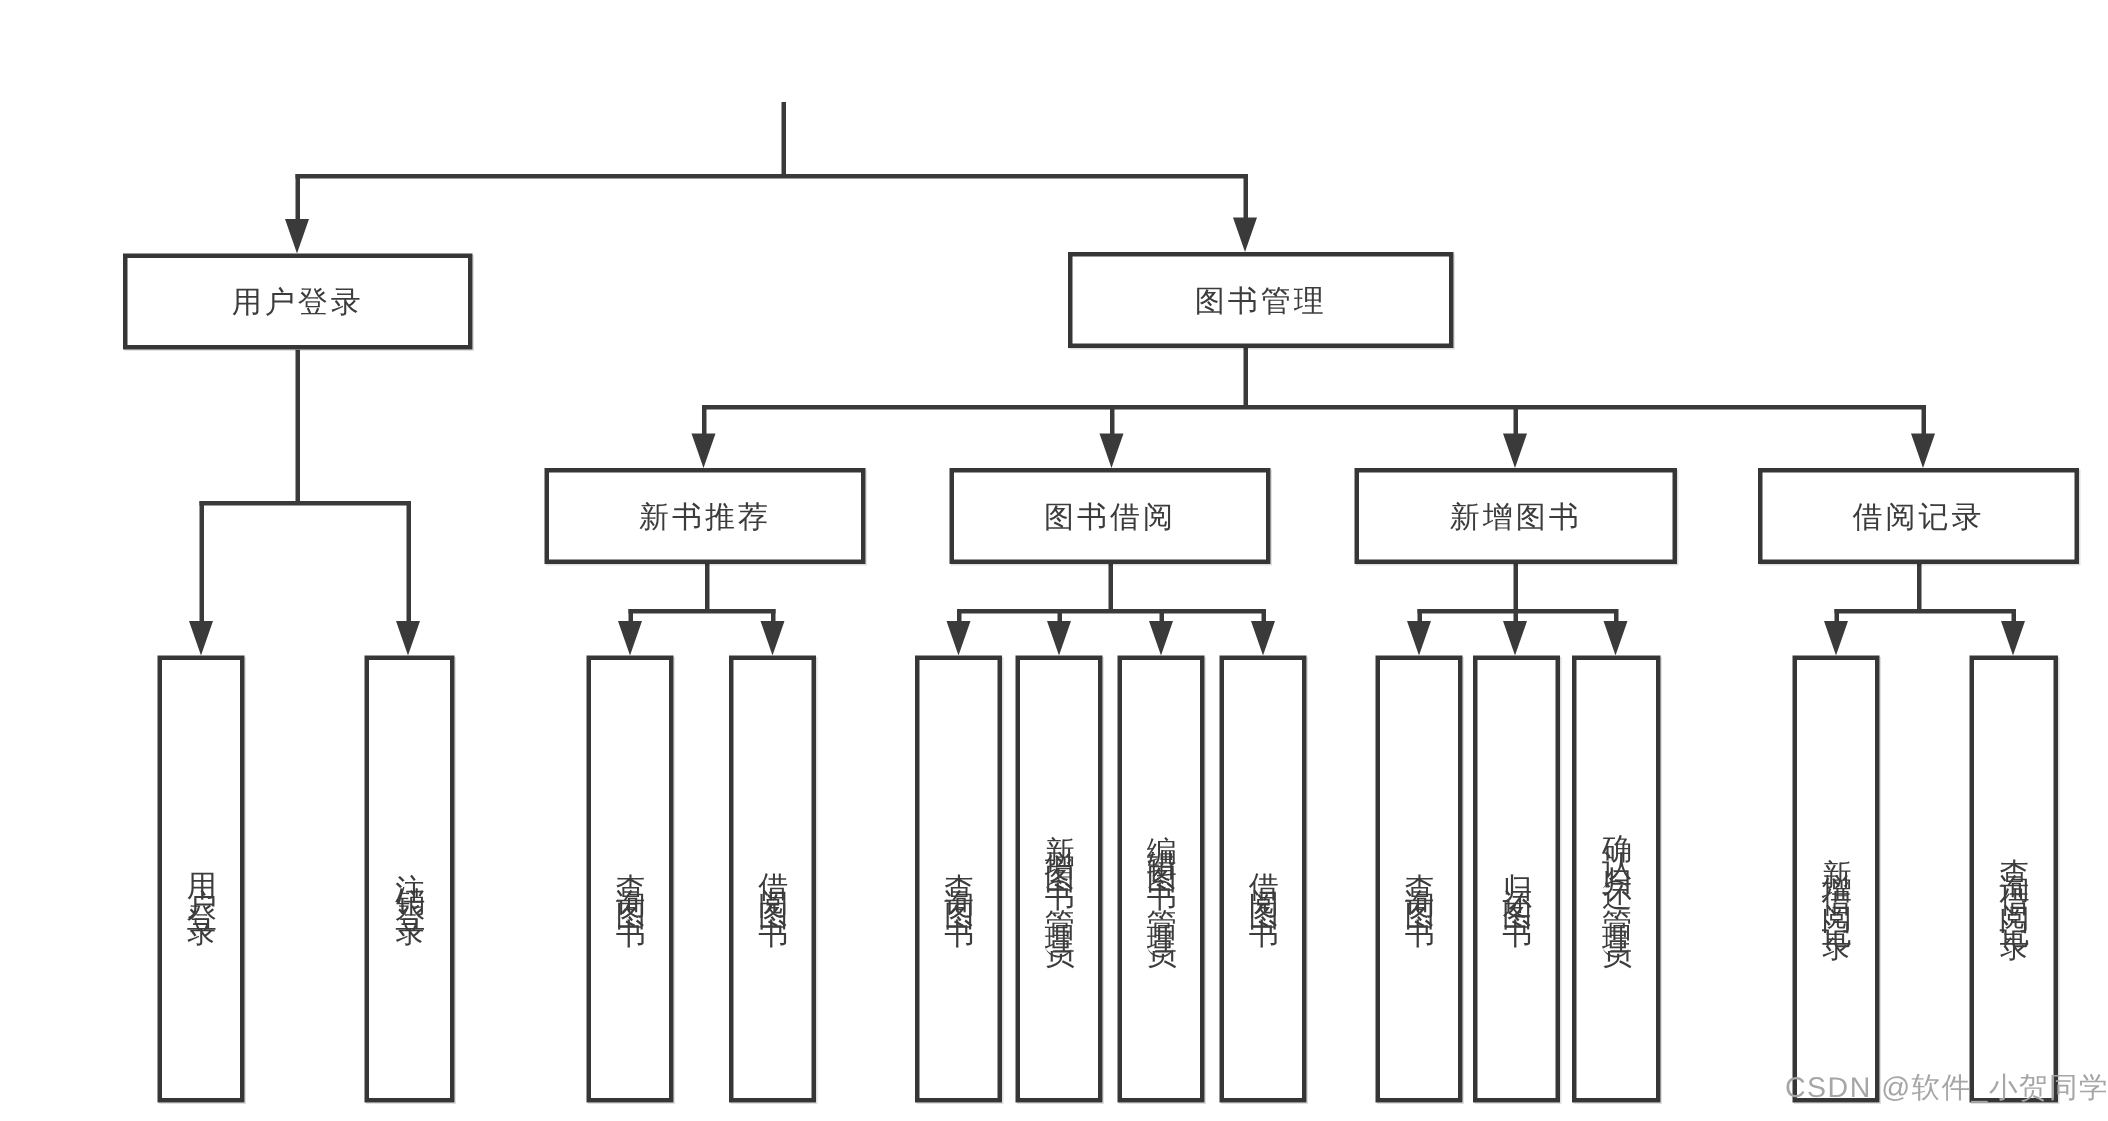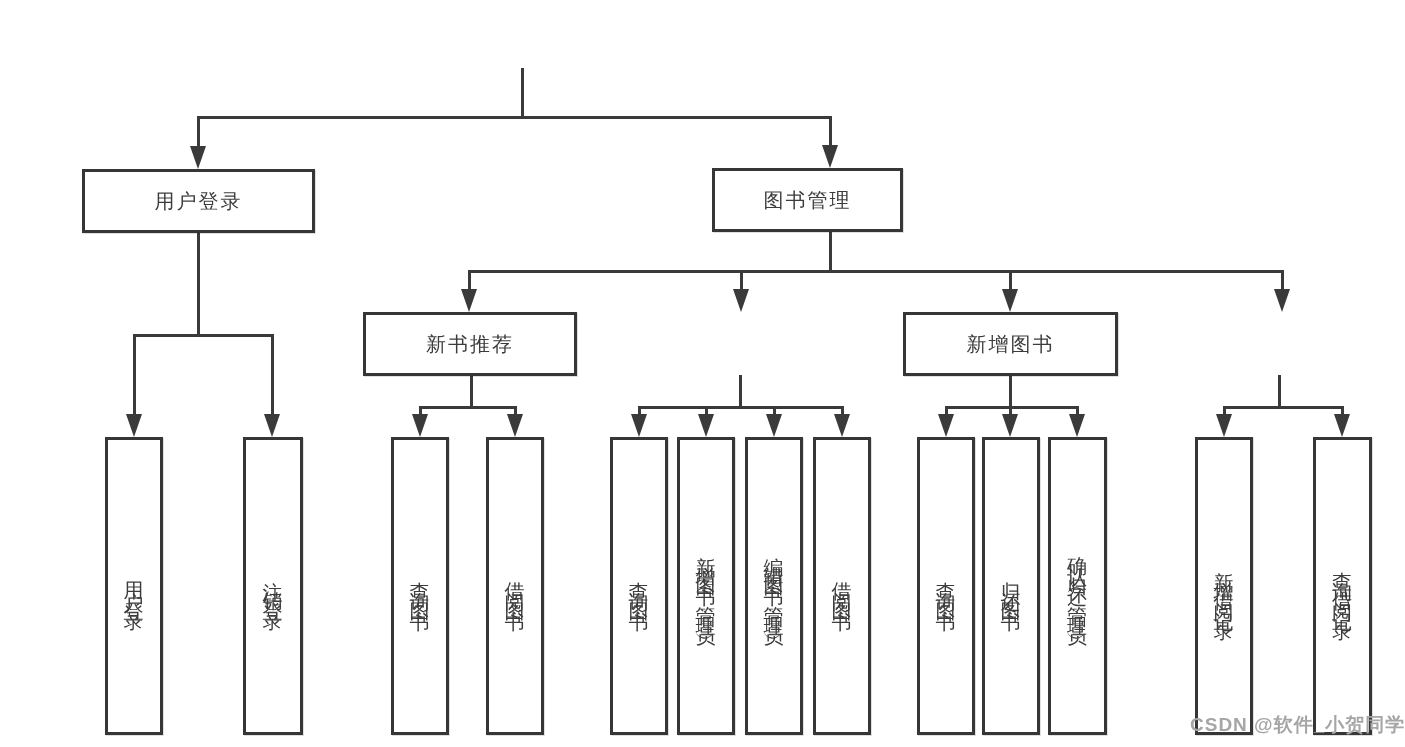--- a/index.html
+++ b/index.html
@@ -44,21 +44,20 @@
     z-index:1;
   }
   .watermark {
     position:absolute;
     left:1190px; top:712px;
     font-size:19px;
     color:#a6a6a6;
     letter-spacing:1px;
     z-index:3;
     white-space:nowrap;
-    font-weight:bold;
   }
 </style>
 </head>
 <body>
 
 <div class="canvas">
 
   <div class="vline" style="left:521px; top:68px;  height:49px;"></div>
   <div class="hline" style="left:197px; top:116px; width:635px;"></div>
   <div class="vline" style="left:197px; top:116px; height:32px;"></div>
@@ -115,29 +114,35 @@
   <div class="hline" style="left:1223px; top:406px; width:120px;"></div>
   <div class="vline" style="left:1223px; top:406px; height:12px;"></div>
   <div class="arrow" style="left:1216px; top:414px;"></div>
   <div class="vline" style="left:1341px; top:406px; height:12px;"></div>
   <div class="arrow" style="left:1334px; top:414px;"></div>
 
 
   <div class="node" style="left:82px; top:169px; width:233px; height:64px;">
     <span>用户登录</span>
   </div>
-  <div class="node" style="left:712px; top:168px; width:191px; height:64px;">
+  <div class="node" style="left:712px; top:168px; width:257px; height:64px;">
     <span>图书管理</span>
   </div>
 
   <div class="node" style="left:363px; top:312px; width:214px; height:64px;">
     <span>新书推荐</span>
   </div>
+  <div class="node" style="left:633px; top:312px; width:214px; height:64px;">
+    <span>图书借阅</span>
+  </div>
   <div class="node" style="left:903px; top:312px; width:215px; height:64px;">
     <span>新增图书</span>
+  </div>
+  <div class="node" style="left:1172px; top:312px; width:214px; height:64px;">
+    <span>借阅记录</span>
   </div>
 
   <div class="node leaf" style="left:105px; top:437px; width:58px; height:298px;">
     <span>用户登录</span>
   </div>
   <div class="node leaf" style="left:243px; top:437px; width:60px; height:298px;">
     <span>注销登录</span>
   </div>
 
   <div class="node leaf" style="left:391px; top:437px; width:58px; height:298px;">

